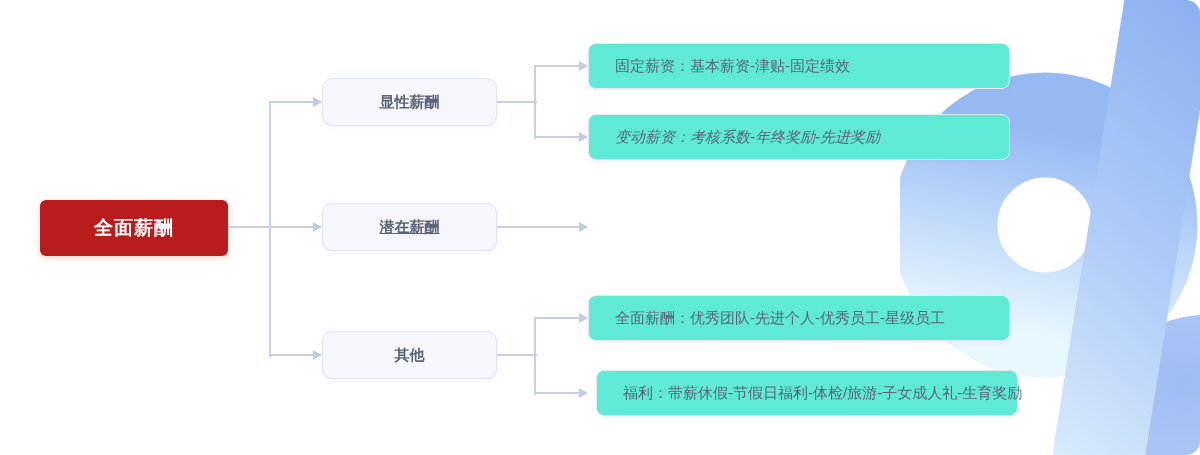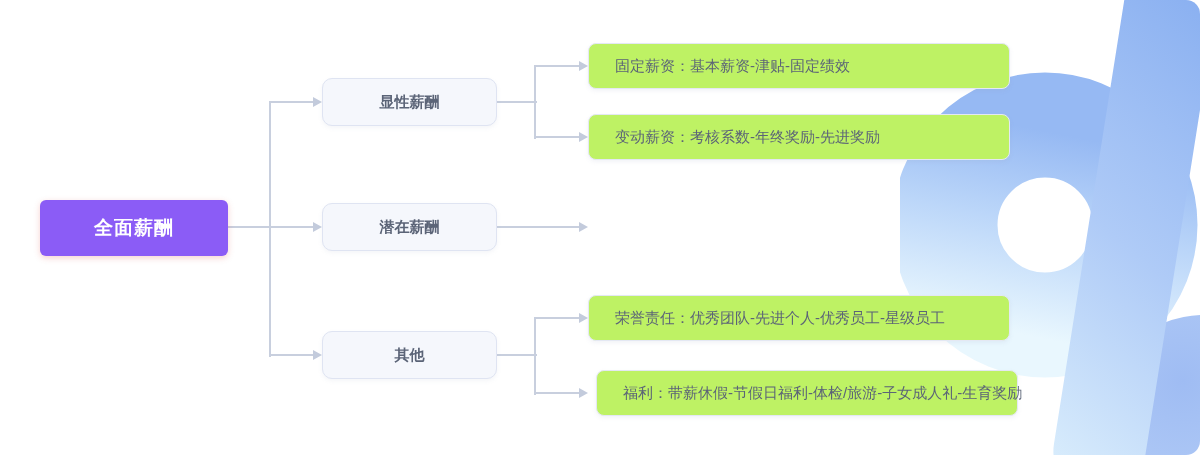--- a/index.html
+++ b/index.html
@@ -25,40 +25,40 @@
 
   
   .node{
     position:absolute;
     box-sizing:border-box;
     display:flex;align-items:center;
     color:#5B6477;
   }
   .root-node{
     left:40px;top:200px;width:188px;height:56px;
-    background:#8b5cf6;
+    background:#b91c1c;
     border-radius:6px;
     justify-content:center;
     color:#ffffff;
     font-size:19px;font-weight:bold;
     letter-spacing:1px;
     box-shadow:0 2px 6px rgba(223,79,72,0.25);
   }
   .branch-node{
     left:322px;width:175px;height:48px;
     background:#F5F7FC;
     border:1px solid #DFE4F2;
     border-radius:10px;
     justify-content:center;
     font-size:15px;font-weight:bold;
     box-shadow:0 2px 4px rgba(150,160,190,0.10);
   }
   .leaf-node{
     left:588px;width:422px;height:46px;
-    background:#bef264;
+    background:#5eead4;
     border:1px solid #E4E8F3;
     border-radius:8px;
     padding-left:26px;
     font-size:15px;
     box-shadow:0 2px 4px rgba(150,160,190,0.12);
     white-space:nowrap;
   }
 </style>
 </head>
 <body>
@@ -113,33 +113,33 @@
   <div class="arrow" style="left:579px;top:313px;"></div>
   <div class="arrow" style="left:579px;top:388px;"></div>
 
   <div class="node root-node">
     <span>全面薪酬</span>
   </div>
 
   <div class="node branch-node" style="top:78px;font-family:Liberation Serif, serif;">
     <span>显性薪酬</span>
   </div>
-  <div class="node branch-node" style="top:203px;">
+  <div class="node branch-node" style="top:203px;text-decoration:underline;">
     <span>潜在薪酬</span>
   </div>
   <div class="node branch-node" style="top:331px;">
     <span>其他</span>
   </div>
 
   <div class="node leaf-node" style="top:43px;">
     <span>固定薪资：基本薪资-津贴-固定绩效</span>
   </div>
-  <div class="node leaf-node" style="top:114px;">
+  <div class="node leaf-node" style="top:114px;font-style:italic;">
     <span>变动薪资：考核系数-年终奖励-先进奖励</span>
   </div>
   <div class="node leaf-node" style="top:295px;">
-    <span>荣誉责任：优秀团队-先进个人-优秀员工-星级员工</span>
+    <span>全面薪酬：优秀团队-先进个人-优秀员工-星级员工</span>
   </div>
   <div class="node leaf-node" style="top:370px;margin-left:8px;">
     <span>福利：带薪休假-节假日福利-体检/旅游-子女成人礼-生育奖励</span>
   </div>
 
 </div>
 
 </body></html>

